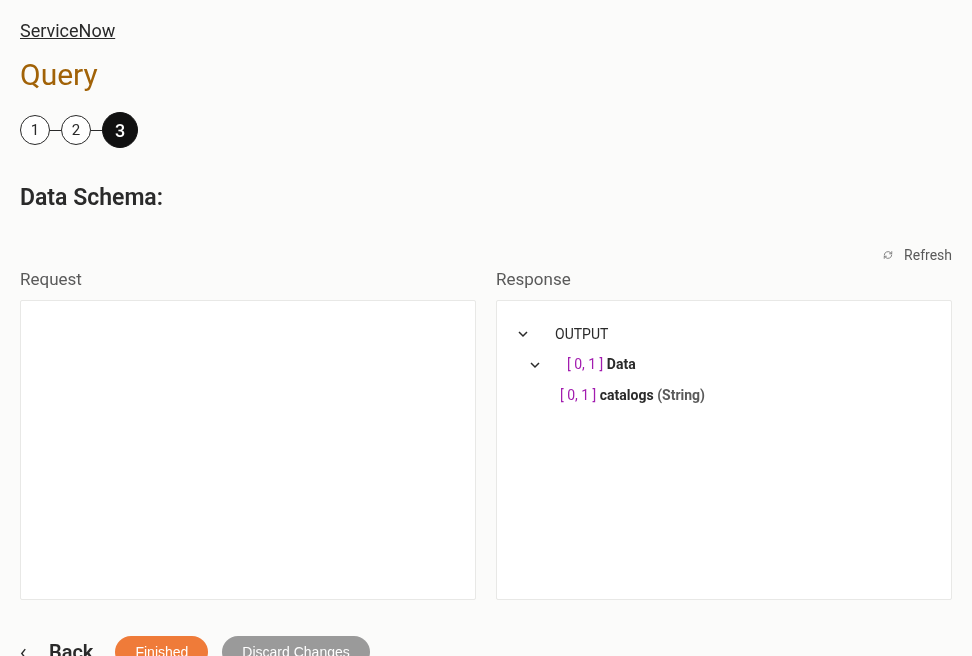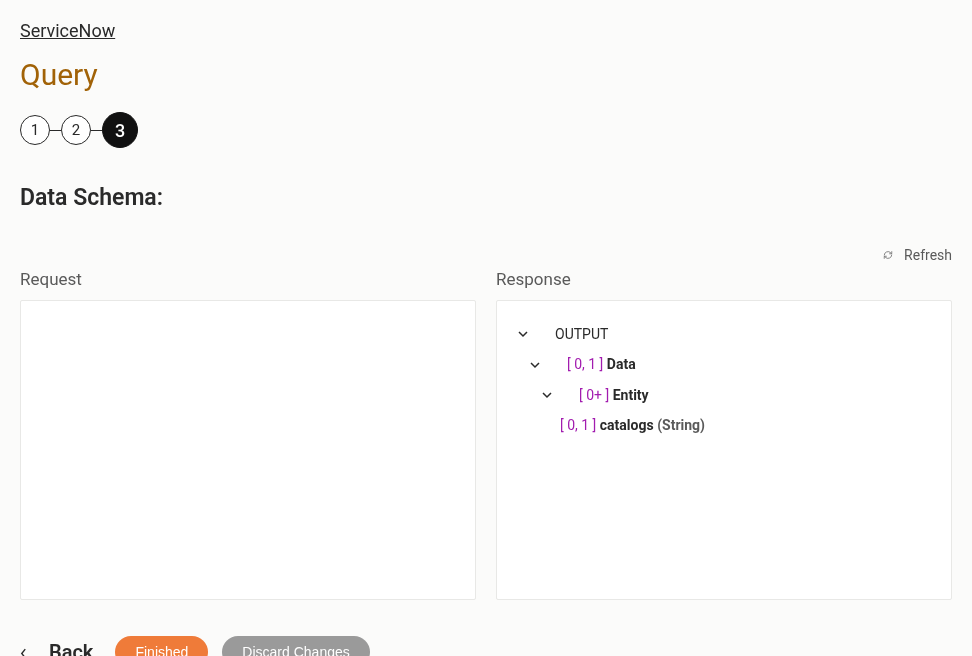--- a/index.html
+++ b/index.html
@@ -226,32 +226,20 @@
               <path d="M1 3 L5 7 L9 3" fill="none" stroke="#2a2a2a" stroke-width="1.5"></path>
             </svg>
         </span>
         <span>
           <span class="tree-card">[ 0, 1 ]</span>
           <span> </span>
           <span class="tree-bold">Data</span>
         </span>
       </div>
 
-      <div class="tree-row indent-2">
-        <span class="chevron">
-          <svg viewBox="0 0 10 10">
-              <path d="M1 3 L5 7 L9 3" fill="none" stroke="#2a2a2a" stroke-width="1.5"></path>
-            </svg>
-        </span>
-        <span>
-          <span class="tree-card">[ 0+ ]</span>
-          <span> </span>
-          <span class="tree-bold">Entity</span>
-        </span>
-      </div>
 
       <div class="tree-row indent-3">
         <span>
           <span class="tree-card">[ 0, 1 ]</span>
           <span> </span>
           <span class="tree-bold">catalogs</span>
           <span> </span>
           <span class="tree-type">(String)</span>
         </span>
       </div>

